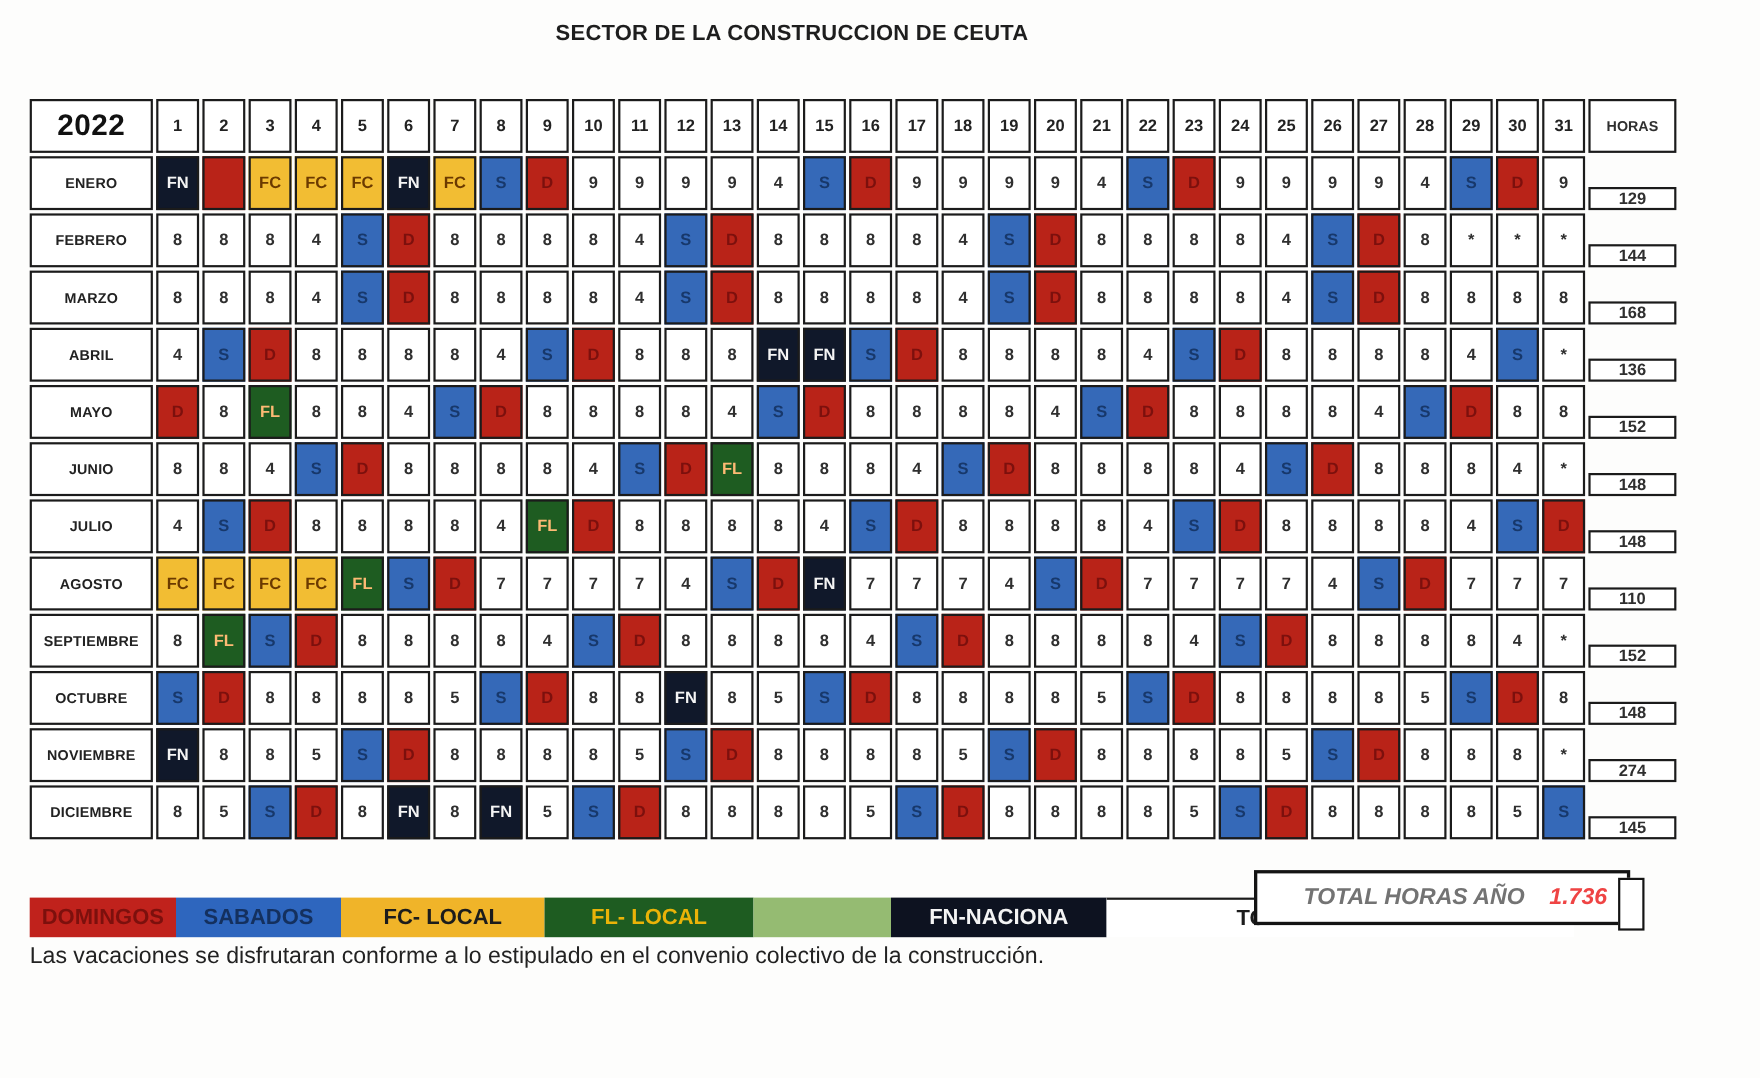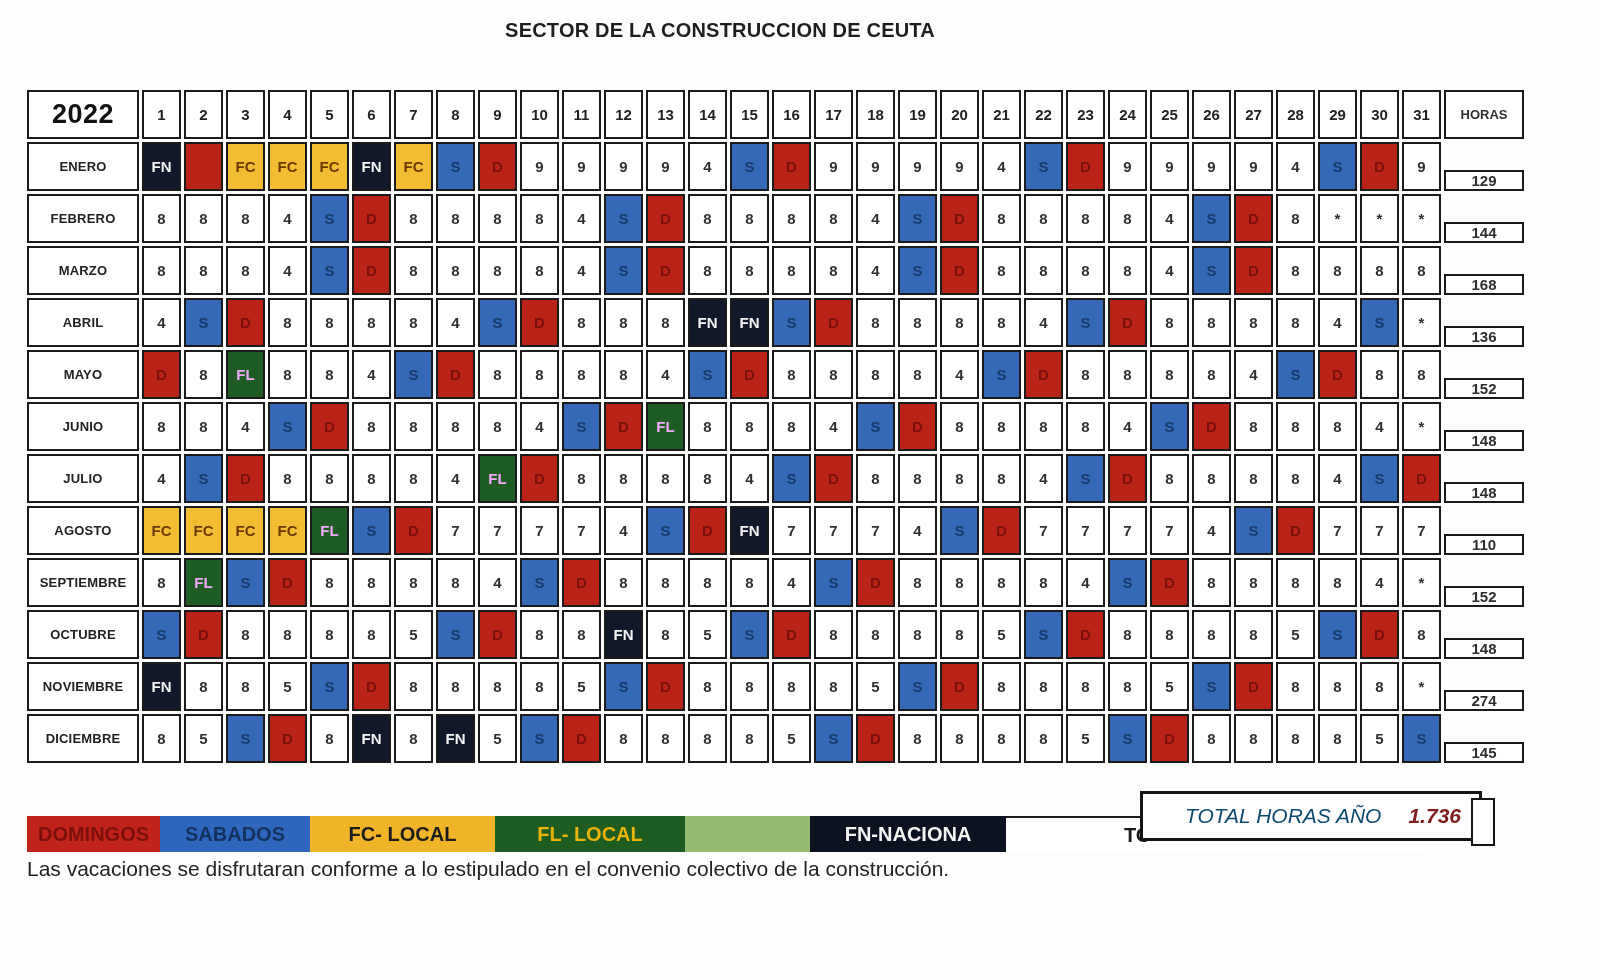--- a/index.html
+++ b/index.html
@@ -26,21 +26,21 @@
     overflow:hidden;
   }
   .cell.year{font-size:27px;letter-spacing:.5px;color:#111;}
   .cell.monthname{font-size:13px;letter-spacing:.2px;color:#222;}
   .cell.dayhead{font-size:15px;color:#222;}
   .cell.horashead{font-size:13px;}
   .cell.horasval{font-size:15px;margin-top:28px;}
   .k-s {background:#3569b8;color:#17386b;}
   .k-d {background:#b92318;color:#7c100d;}
   .k-fc{background:#f2bd33;color:#6b3a00;}
-  .k-fl{background:#1e5c21;color:#f0abfc;}
+  .k-fl{background:#1e5c21;color:#fdba74;}
   .k-fn{background:#10182a;color:#f4f4f4;}
   
   .legend{position:absolute;left:27px;top:816px;display:flex;height:36px;}
   .lg{display:flex;align-items:center;justify-content:center;
       font-size:20px;font-weight:bold;box-sizing:border-box;}
   .lg.lg-d {width:133px;background:#c0221c;color:#7c100d;}
   .lg.lg-s {width:150px;background:#2e66be;color:#14305e;}
   .lg.lg-fc{width:185px;background:#f0b429;color:#1c1c1c;}
   .lg.lg-fl{width:190px;background:#1e5c21;color:#eab308;}
   .lg.lg-lt{width:125px;background:#95bb72;color:#6f975a;}
@@ -51,22 +51,22 @@
   .totalbox{
     position:absolute;left:1140px;top:791px;width:342px;height:50px;
     background:#fff;border:3px solid #141414;
     display:flex;align-items:center;justify-content:space-between;
     padding:0 18px 0 42px;box-sizing:border-box;z-index:5;
   }
   .totalbox::after{
     content:"";position:absolute;right:-16px;bottom:-8px;width:20px;height:44px;
     background:#fff;border:2px solid #141414;z-index:-1;
   }
-  .total-label{font-size:21px;font-weight:normal;font-style:italic;color:#0c4a6e;}
-  .total-value{font-size:21px;font-weight:bold;font-style:italic;color:#7f1d1d;}
+  .total-label{font-size:21px;font-weight:bold;font-style:italic;color:#737373;}
+  .total-value{font-size:21px;font-weight:bold;font-style:italic;color:#ef4444;}
   
   .notes{position:absolute;left:27px;top:852px;width:1165px;}
   .note{font-size:21px;line-height:1.62;color:#222;}
   .note + .note{margin-top:26px;}
 </style>
 </head>
 <body>
 
 <div class="titles">
   <div class="title-2">SECTOR DE LA CONSTRUCCION DE CEUTA</div>

